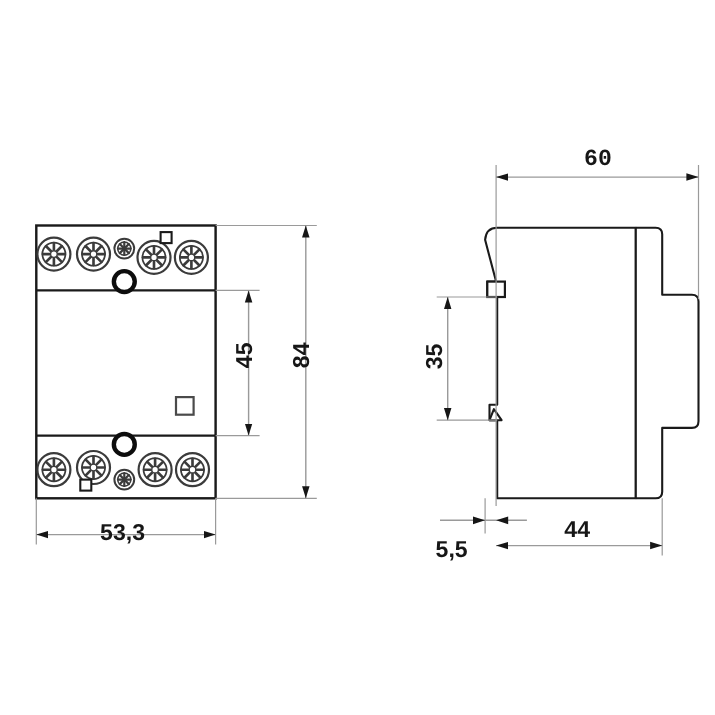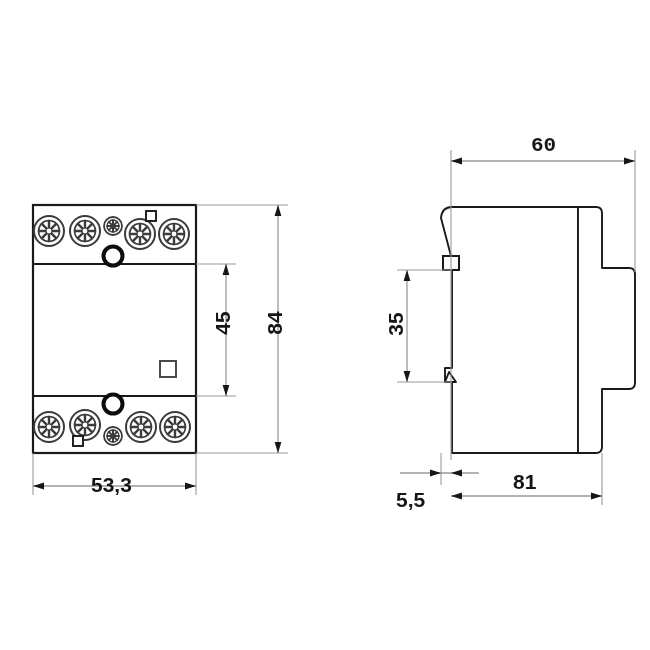--- a/index.html
+++ b/index.html
@@ -276,15 +276,15 @@
   <div class="dim-text vert" style="left:255px; top:311px; width:40px; text-align:center;">84</div>
 
   <div class="dim-text vert" style="left:203px; top:311px; width:40px; text-align:center;">45</div>
 
   <div class="dim-text" style="left:531px; top:134px;font-family:Liberation Mono, monospace;">60</div>
 
   <div class="dim-text vert" style="left:376px; top:312px; width:40px; text-align:center;">35</div>
 
   <div class="dim-text" style="left:396px; top:448px;margin-top:40px;">5,5</div>
 
-  <div class="dim-text" style="left:513px; top:470px;">81</div>
+  <div class="dim-text" style="left:513px; top:470px;">44</div>
 
 </div>
 
 </body></html>

